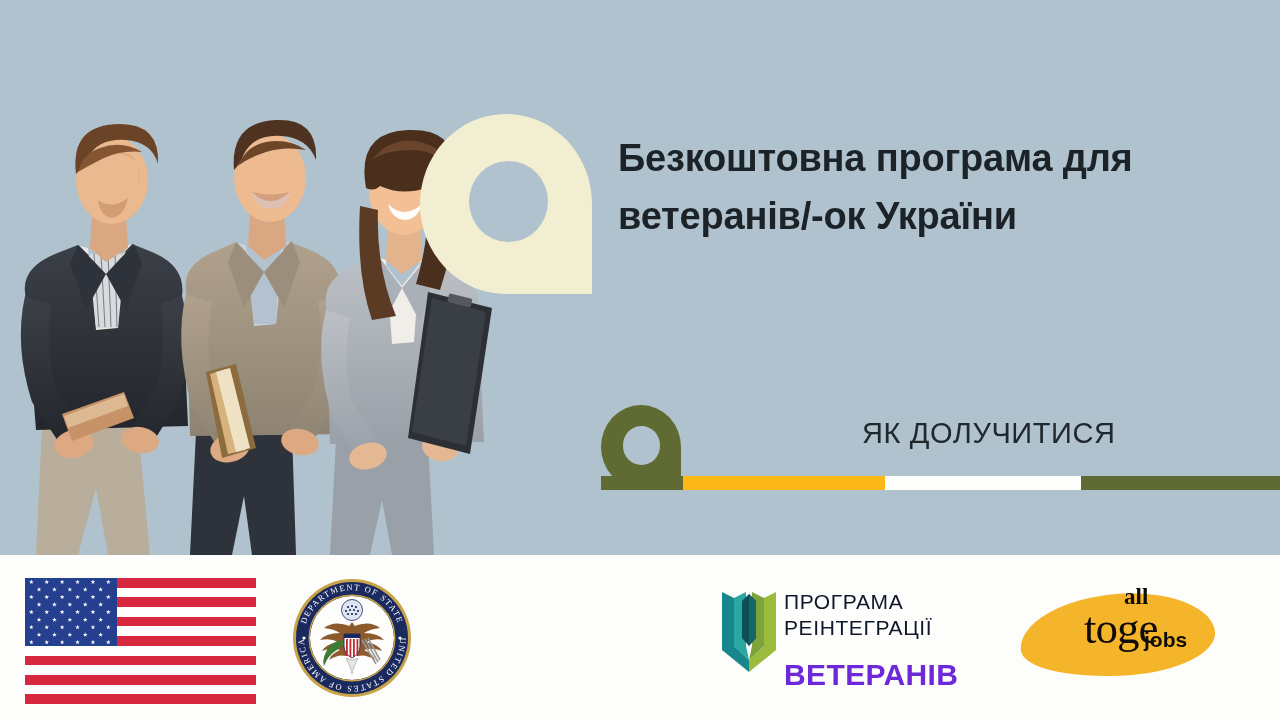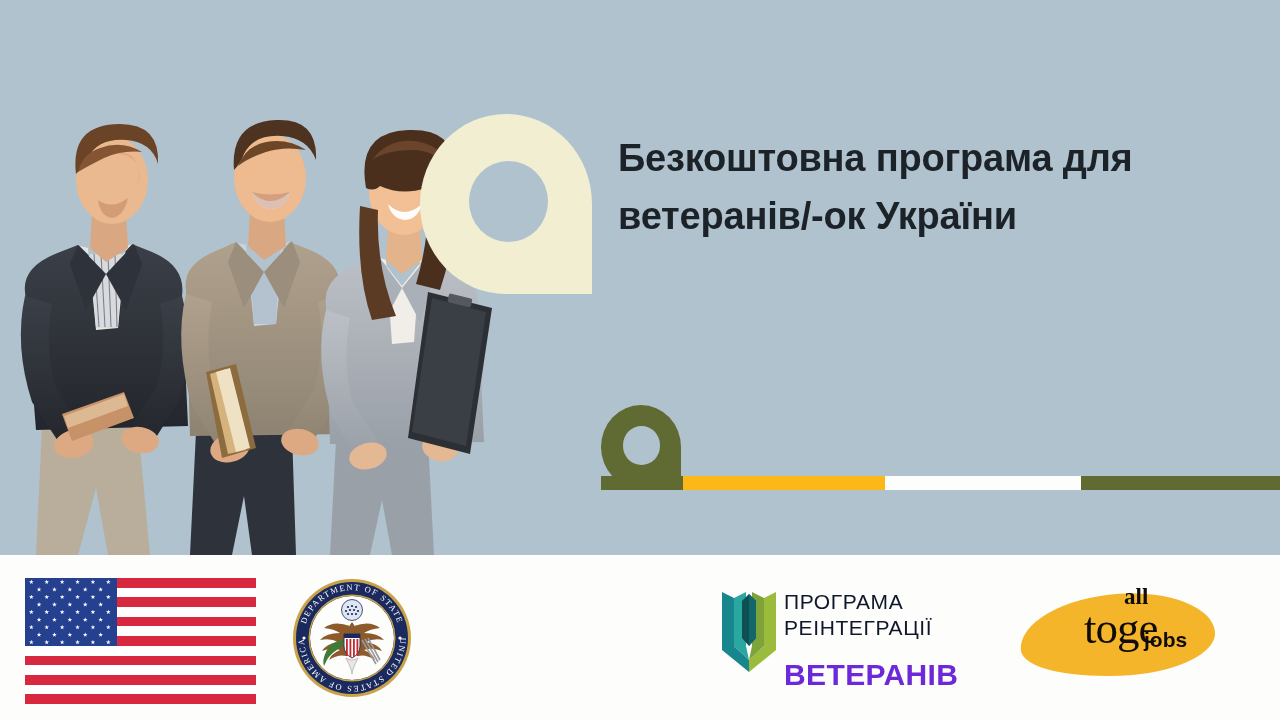--- a/index.html
+++ b/index.html
@@ -231,20 +231,21 @@
     <div class="a-mark" id="smallA">
       <div class="ring"></div>
       <div class="hole"></div>
     </div>
 
     <div class="stripe stripe-olive-1"></div>
     <div class="stripe stripe-yellow"></div>
     <div class="stripe stripe-white"></div>
     <div class="stripe stripe-olive-2"></div>
 
+    <div class="cta">ЯК ДОЛУЧИТИСЯ</div>
   </div>
 
   <div class="footer"></div>
 
   <div class="logo" id="usflag">
     <div class="stripes">
         <div class="st" style="top: 0%; background: rgb(216, 40, 63);"></div>
         <div class="st" style="top: 7.69231%; background: rgb(255, 255, 255);"></div>
         <div class="st" style="top: 15.3846%; background: rgb(216, 40, 63);"></div>
         <div class="st" style="top: 23.0769%; background: rgb(255, 255, 255);"></div>

